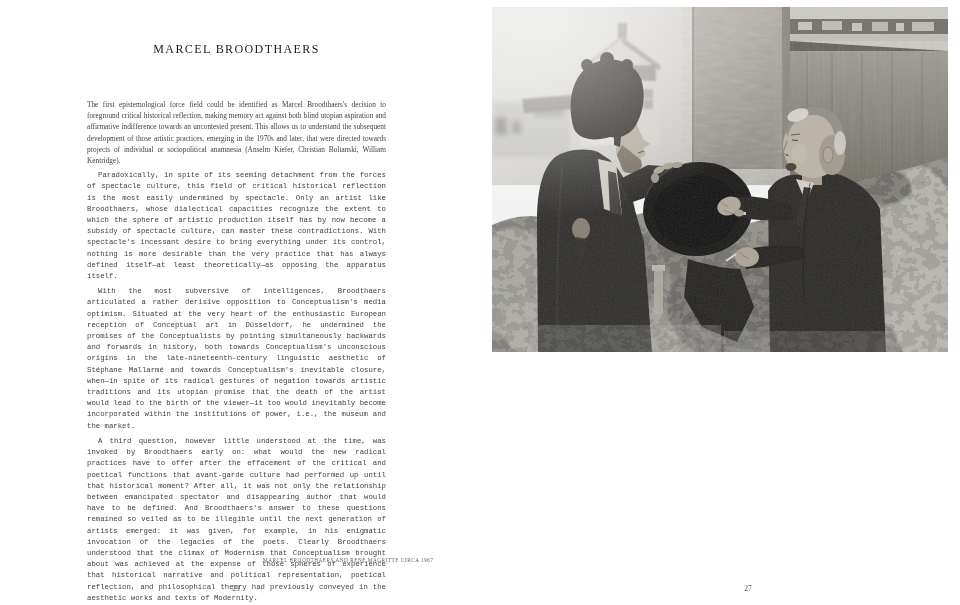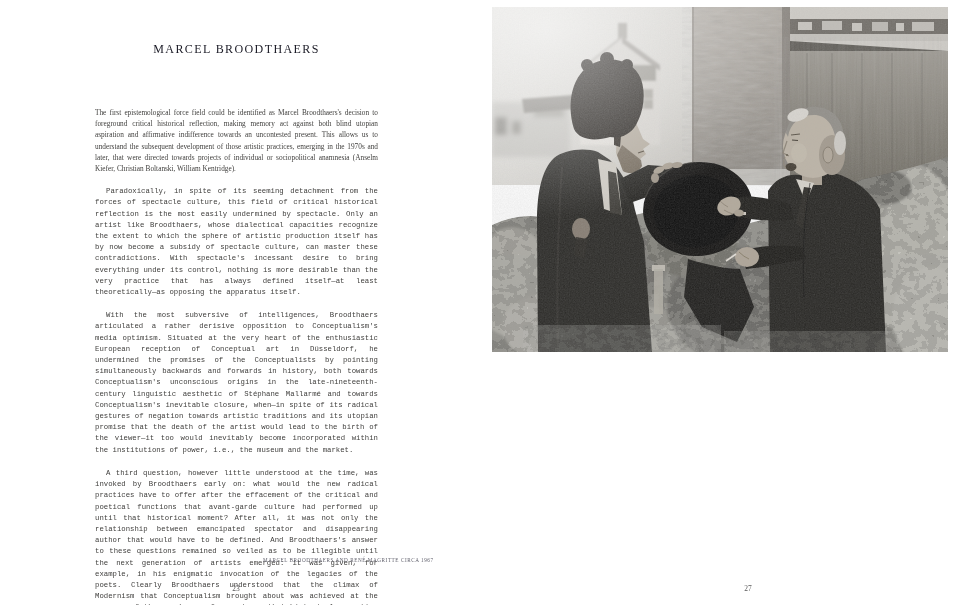--- a/index.html
+++ b/index.html
@@ -13,21 +13,21 @@
   .page-title{
     position:absolute;left:83px;top:42px;width:307px;
     text-align:center;font-size:12px;letter-spacing:1.4px;
     color:#1b1b26;font-weight:normal;margin:0;
   }
   .body-text{
     position:absolute;left:83px;top:95px;width:307px;
     color:#3f3e3c;font-size:7.3px;line-height:11.2px;
     text-align:justify;hyphens:auto;-webkit-hyphens:auto;
   }
-  .body-text p{margin:12px;}
+  .body-text p{margin:4px;}
   .body-text p + p{text-indent:11px;font-family:Liberation Mono, monospace;}
 
   .photo-caption{
     position:absolute;left:263px;top:557px;
     font-size:5.2px;letter-spacing:0.55px;color:#5e5e6a;
     white-space:nowrap;
   }
   .folio{
     position:absolute;top:584px;width:40px;text-align:center;
     font-size:7.5px;color:#595959;

